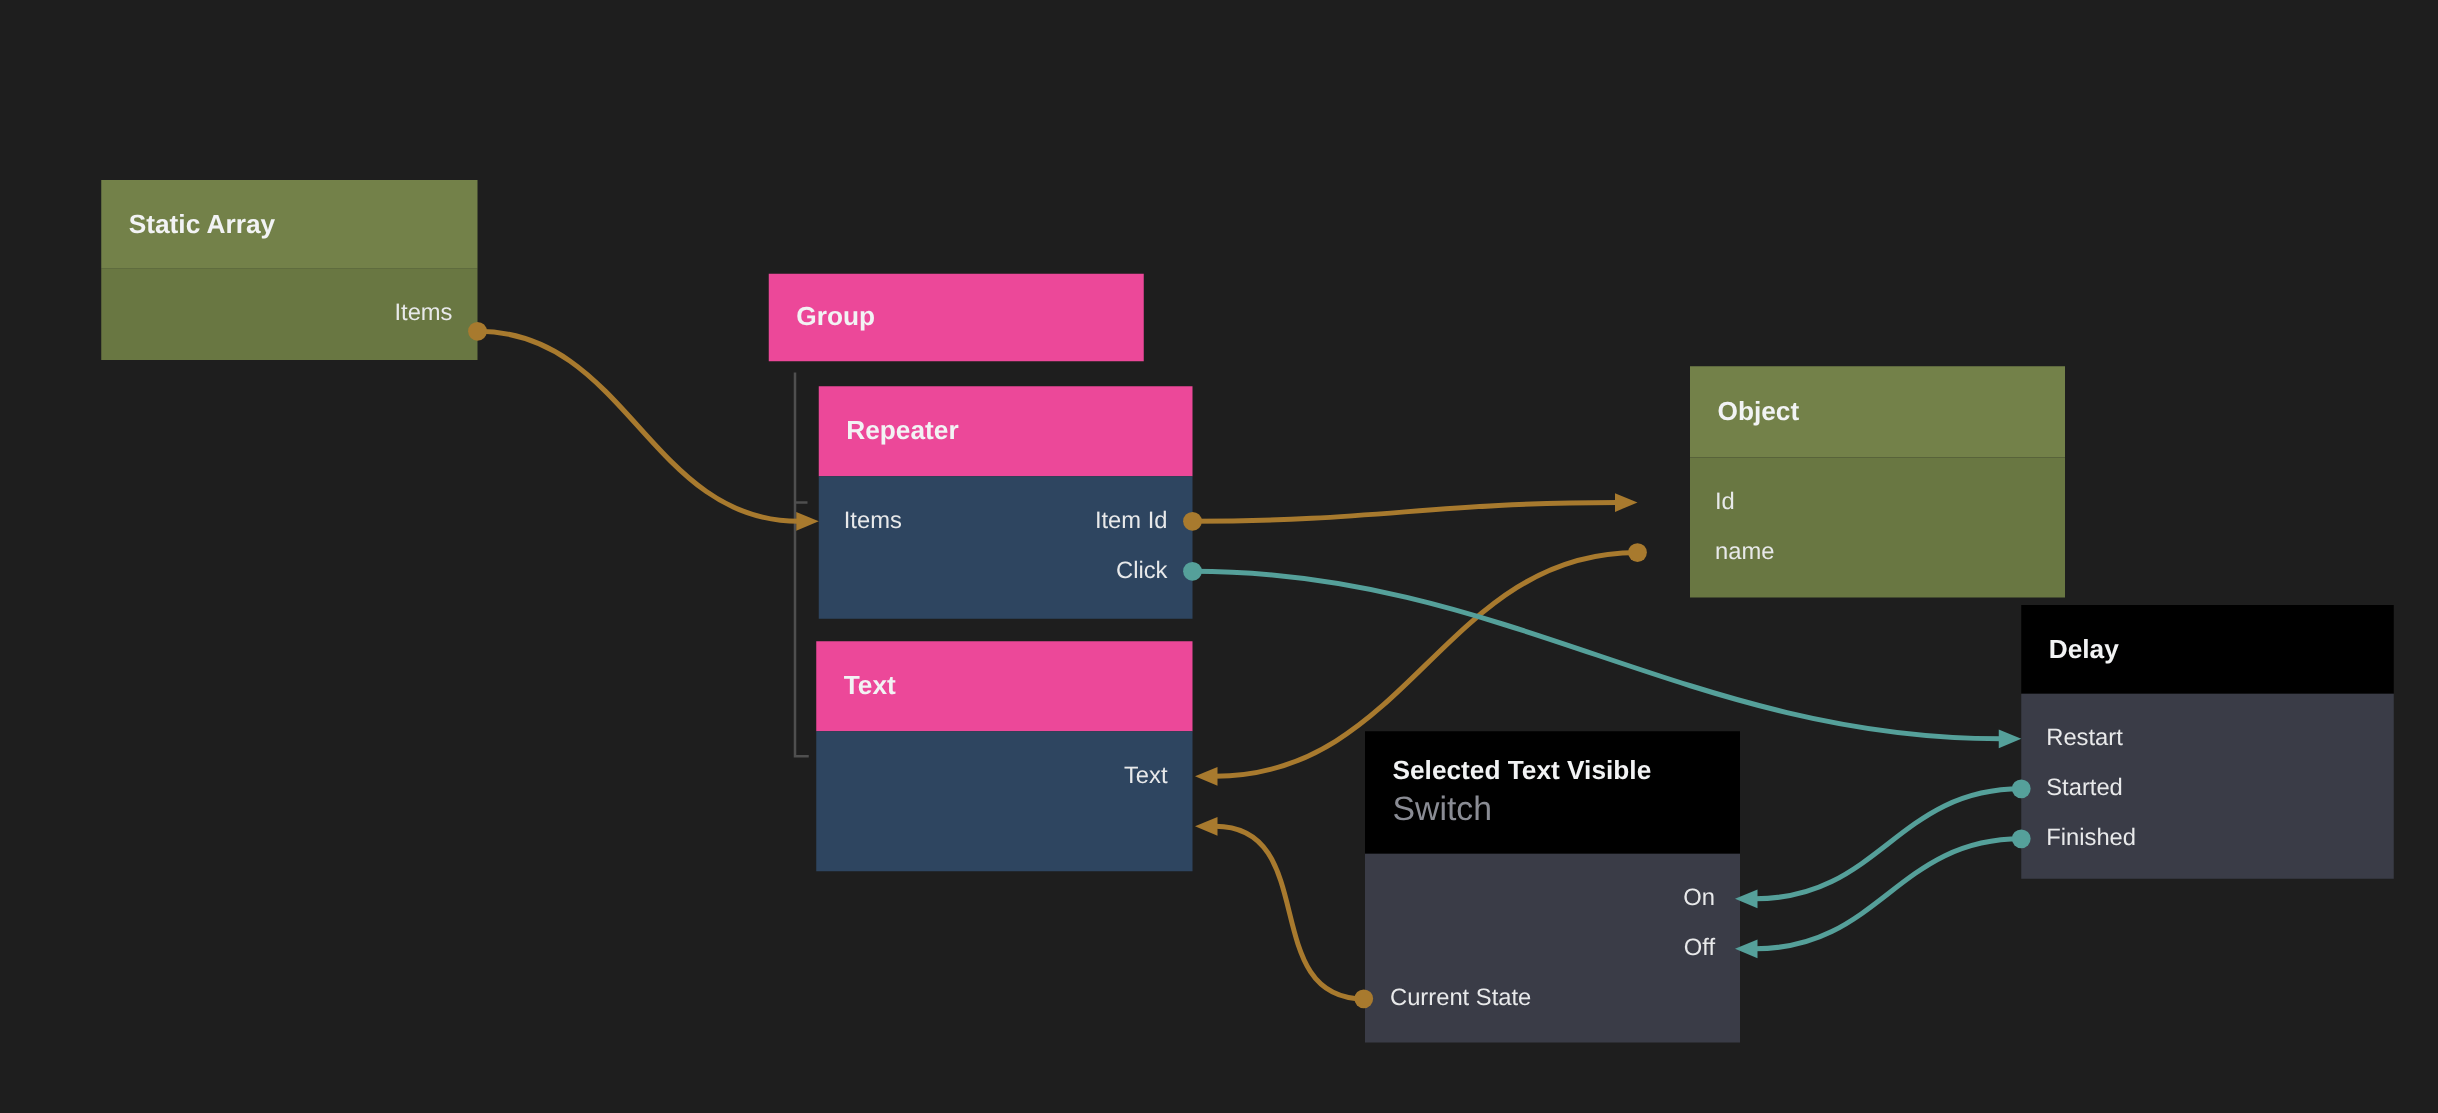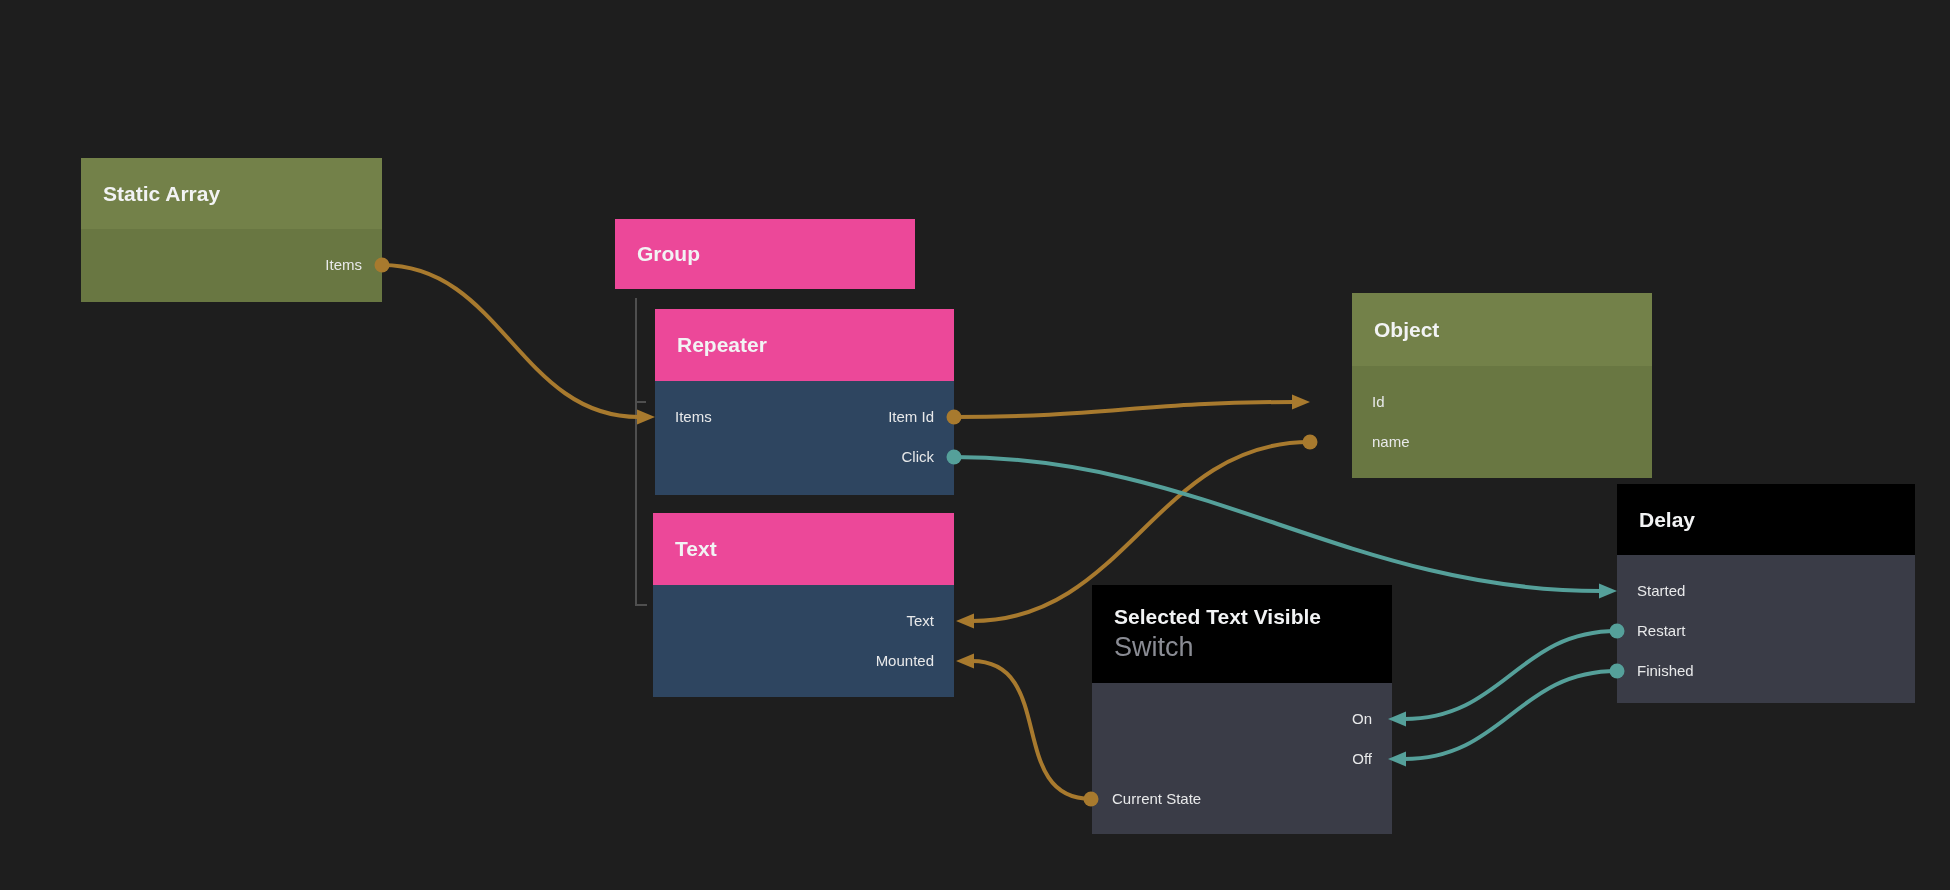--- a/index.html
+++ b/index.html
@@ -4,34 +4,34 @@
 <style>
   html,body{margin:0;padding:0;background:#1e1e1e;}
   .canvas{position:relative;width:1950px;height:890px;background:#1e1e1e;overflow:hidden;
           font-family:"Liberation Sans","DejaVu Sans",sans-serif;}
   .node{position:absolute;box-sizing:border-box;}
   .node .head{display:flex;flex-direction:column;justify-content:center;box-sizing:border-box;
               padding:0 22px;color:#f2f3f4;font-size:21px;font-weight:600;line-height:1.3;}
   .node .sub{color:#8a8c94;font-weight:400;font-size:27px;}
   .node .body{box-sizing:border-box;padding-top:16px;}
   .prow{height:40px;line-height:40px;display:flex;justify-content:space-between;
-        padding:0 20px;font-size:15px;color:#e8e9ea;font-weight:400;}
+        padding:0 20px;font-size:19px;color:#e8e9ea;font-weight:400;}
   .prow .r{margin-left:auto;text-align:right;}
   .green .head{background:#738149;} .green .body{background:#697742;}
   .blue  .head{background:#ec4899;} .blue  .body{background:#2e4560;}
   .dark  .head{background:#000000;} .dark  .body{background:#3a3c47;}
   svg.overlay{position:absolute;left:0;top:0;width:1950px;height:890px;pointer-events:none;z-index:5;}
   .node{z-index:1;}
 </style>
 </head>
 <body>
 
 <div class="canvas">
 
-  <div class="node green" style="left:81px;top:158px;width:301px;height:112px;border-radius:23px;">
+  <div class="node green" style="left:81px;top:144px;width:301px;height:112px;border-radius:23px;">
     <div class="head" style="height:71px;">
       <span>Static Array</span>
     </div>
     <div class="body" style="height:73px;">
       <div class="prow">
         <span class="r">Items</span>
       </div>
     </div>
   </div>
 
@@ -57,23 +57,20 @@
   </div>
 
   <div class="node blue" style="left:653px;top:513px;width:301px;height:184px;">
     <div class="head" style="height:72px;">
       <span>Text</span>
     </div>
     <div class="body" style="height:112px;">
       <div class="prow">
         <span class="r">Text</span>
       </div>
-      <div class="prow">
-        <span class="r">Mounted</span>
-      </div>
     </div>
   </div>
 
   <div class="node green" style="left:1352px;top:293px;width:300px;height:185px;">
     <div class="head" style="height:73px;">
       <span>Object</span>
     </div>
     <div class="body" style="height:112px;">
       <div class="prow">
         <span>Id</span>
@@ -83,24 +80,24 @@
       </div>
     </div>
   </div>
 
   <div class="node dark" style="left:1617px;top:484px;width:298px;height:219px;">
     <div class="head" style="height:71px;">
       <span>Delay</span>
     </div>
     <div class="body" style="height:148px;">
       <div class="prow">
-        <span>Started</span>
+        <span>Restart</span>
       </div>
       <div class="prow">
-        <span>Restart</span>
+        <span>Started</span>
       </div>
       <div class="prow">
         <span>Finished</span>
       </div>
     </div>
   </div>
 
   <div class="node dark" style="left:1092px;top:585px;width:300px;height:249px;">
     <div class="head" style="height:98px;">
       <span>Selected Text Visible</span>

